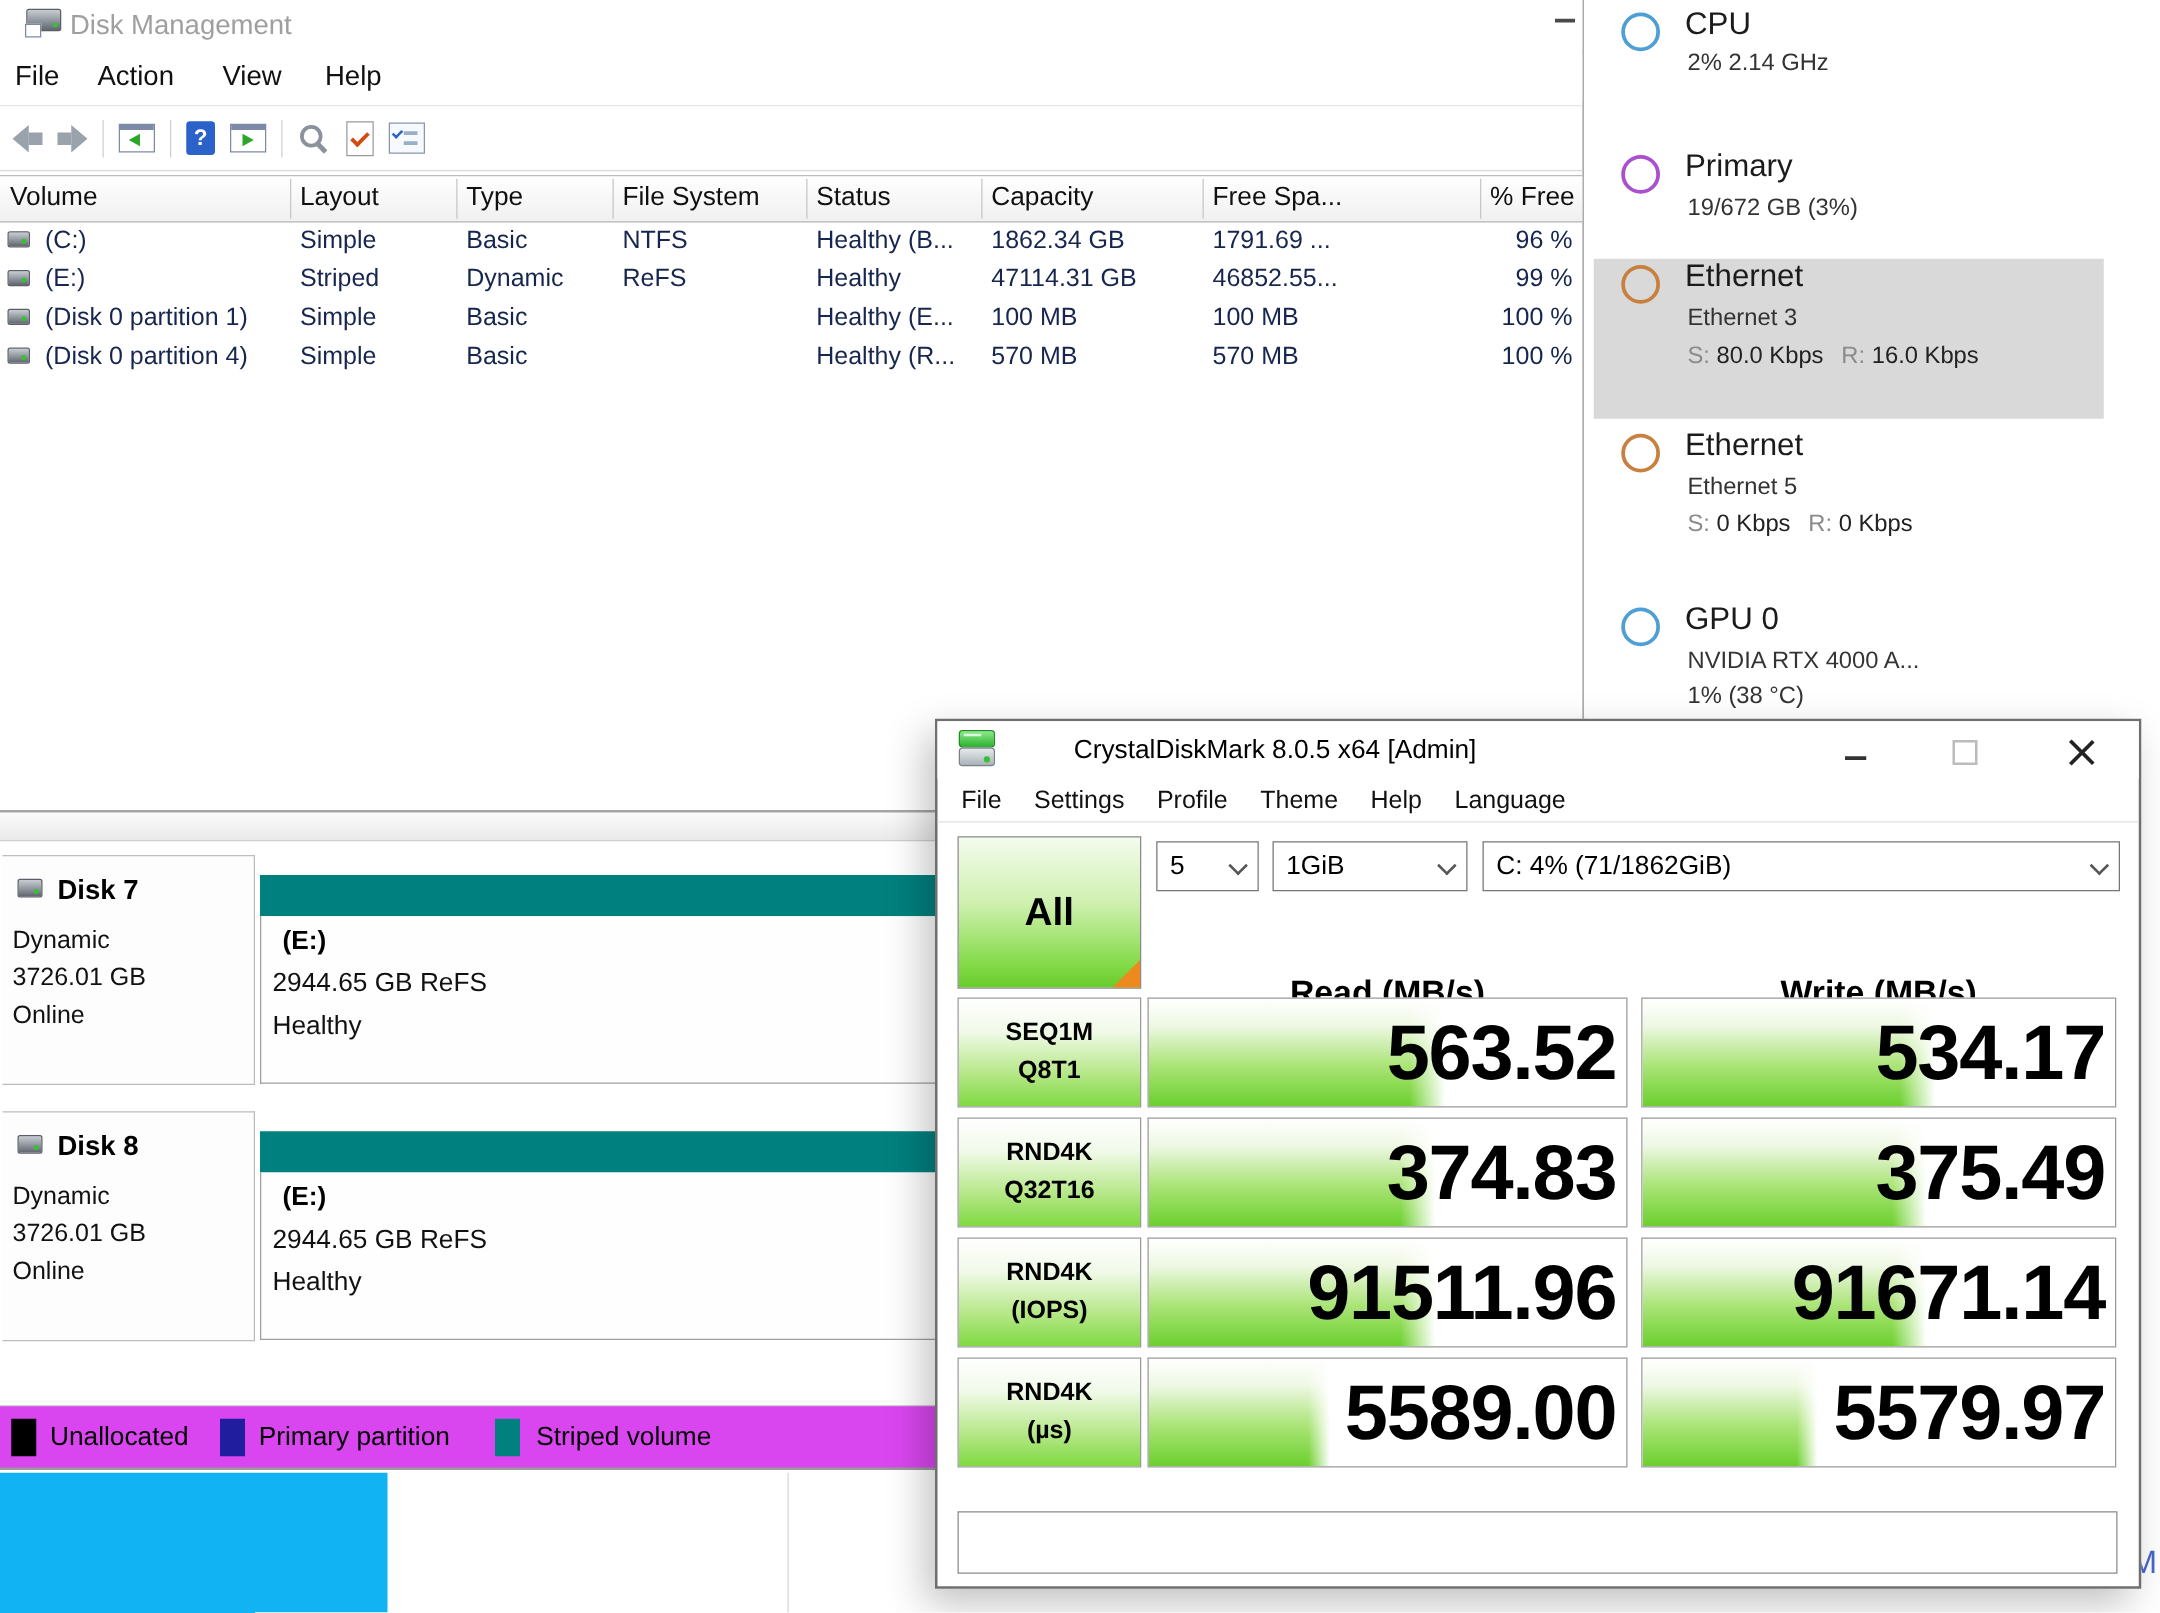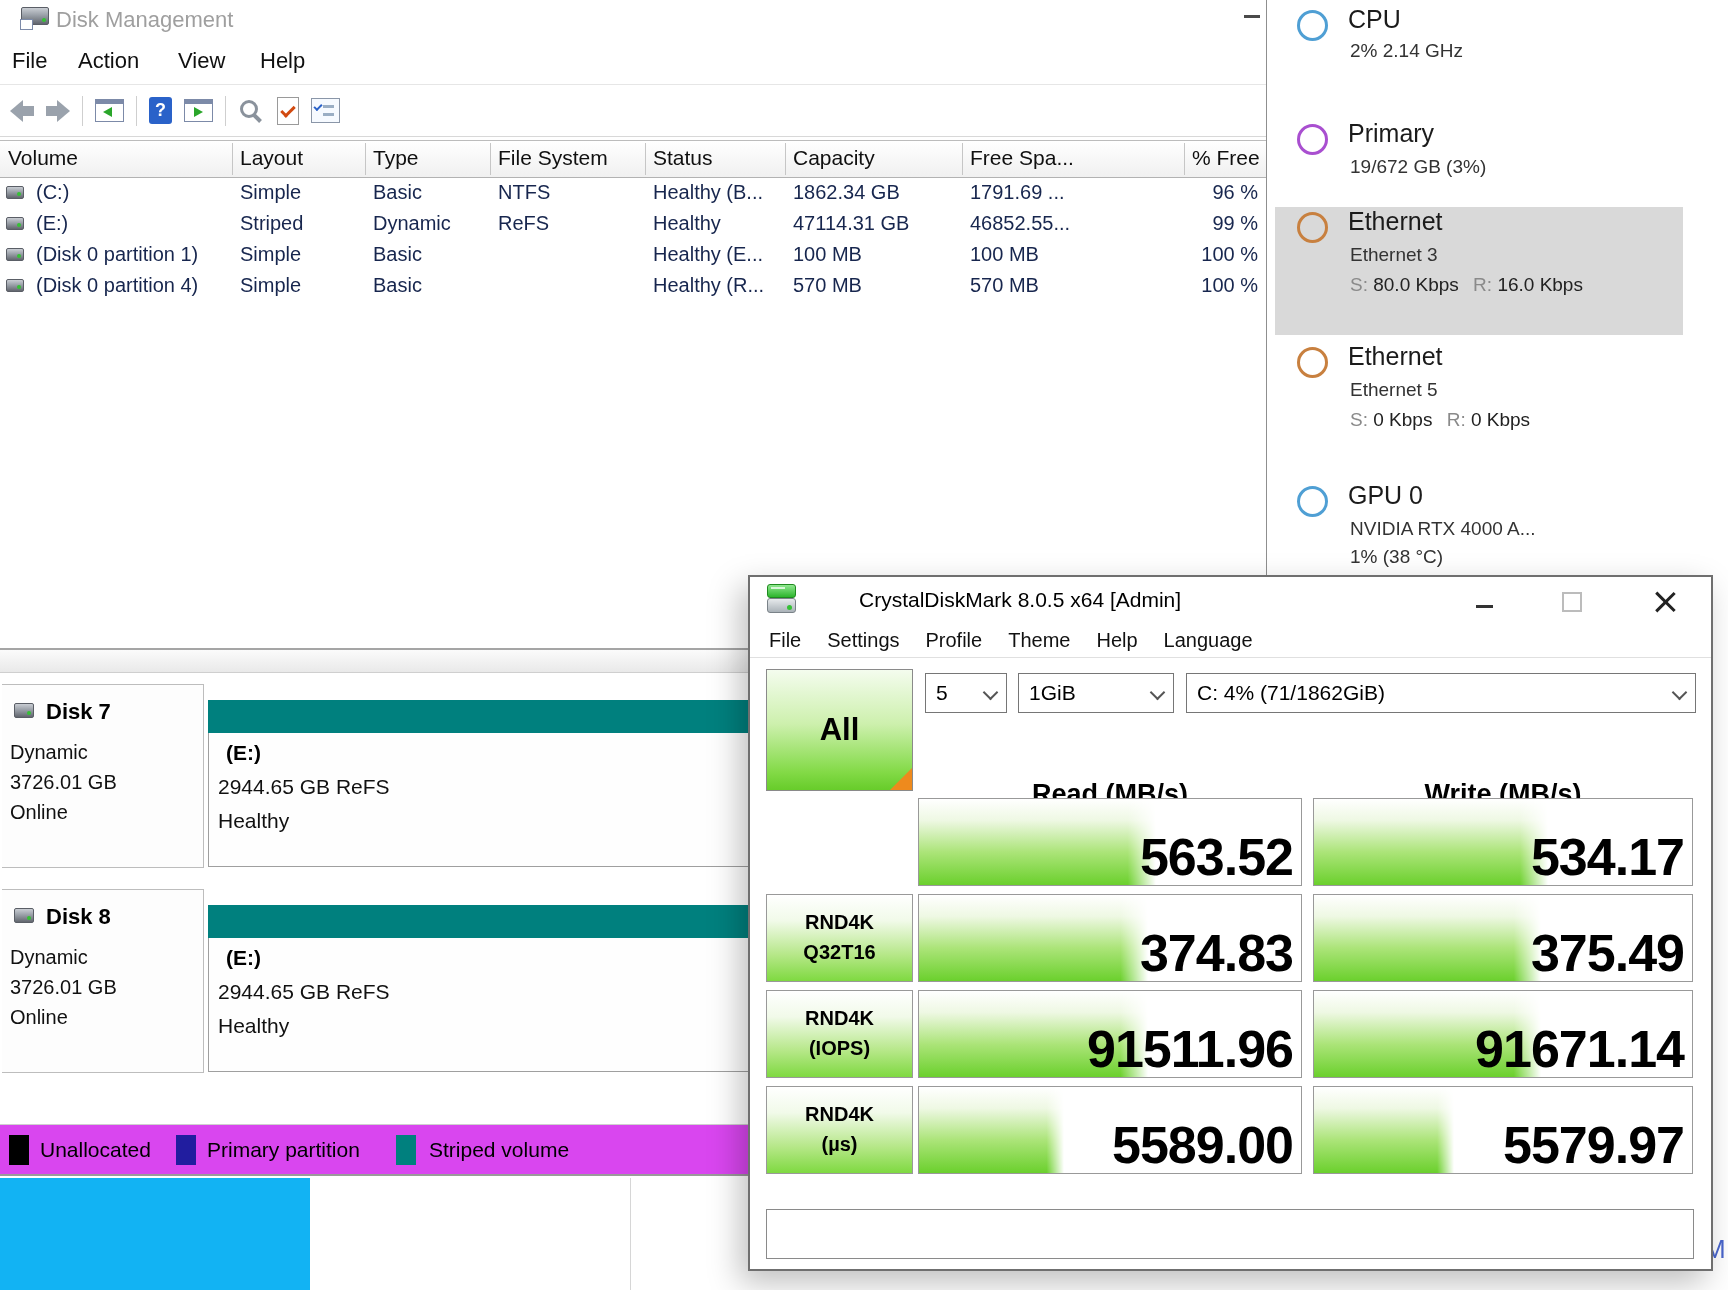--- a/index.html
+++ b/index.html
@@ -113,21 +113,21 @@
   #sel-size{left:268px;width:156px;}
   #sel-target{left:436px;width:510px;}
 
   .col-header{top:168px;height:36px;font-size:27px;font-weight:bold;color:#000;text-align:center;margin-top:34px;}
   #hdr-read{left:168px;width:384px;}
   #hdr-write{left:563px;width:380px;}
 
   .cell{border:1px solid #999;background:#fff;overflow:hidden;box-sizing:border-box;}
   .cell .fillbar{position:absolute;left:0;top:0;bottom:0;background:linear-gradient(180deg,#ffffff 0%,#eef8e3 25%,#abe478 62%,#6bd02d 100%);-webkit-mask-image:linear-gradient(90deg,#000 88%,transparent 100%);mask-image:linear-gradient(90deg,#000 88%,transparent 100%);}
   .cell.label-cell .fillbar{width:100%;background:linear-gradient(180deg,#ffffff 0%,#f1fae9 30%,#b5e787 70%,#7fd941 100%);-webkit-mask-image:none;mask-image:none;}
-  .cell .num{position:absolute;right:8px;top:15px;width:100%;height:100%;display:flex;align-items:center;justify-content:flex-end;font-size:52px;font-weight:bold;color:#000;letter-spacing:-1px;}
+  .cell .num{position:absolute;right:8px;top:0;width:100%;height:100%;display:flex;align-items:center;justify-content:flex-end;font-size:62px;font-weight:bold;color:#000;letter-spacing:-1px;}
   .cell .l2{position:absolute;left:0;width:100%;text-align:center;font-size:20px;font-weight:bold;color:#000;}
   .lab-row{left:16px;width:147px;}
   .read-row{left:168px;width:384px;}
   .write-row{left:563px;width:380px;}
   .grid-cell{height:88px;}
   .cdm-note{left:16px;top:632px;width:928px;height:50px;border:1px solid #8a8a8a;background:#fff;box-sizing:border-box;}
 </style>
 </head>
 <body>
 
@@ -366,20 +366,25 @@
       <span class="chev"></span>
     </div>
     <div class="abs cdm-select" id="sel-target">
       <span class="val">C: 4% (71/1862GiB)</span>
       <span class="chev"></span>
     </div>
 
     <div class="abs col-header" id="hdr-read">Read (MB/s)</div>
     <div class="abs col-header" id="hdr-write">Write (MB/s)</div>
 
+    <div class="abs cell label-cell lab-row grid-cell" style="top:221px">
+      <span class="fillbar"></span>
+      <span class="l2" style="top:16px">SEQ1M</span>
+      <span class="l2" style="top:46px">Q8T1</span>
+    </div>
     <div class="abs cell read-row grid-cell" style="top:221px">
       <span class="fillbar" style="width: 62%;"></span>
       <span class="num">563.52</span>
     </div>
     <div class="abs cell write-row grid-cell" style="top:221px">
       <span class="fillbar" style="width: 62%;"></span>
       <span class="num">534.17</span>
     </div>
 
     <div class="abs cell label-cell lab-row grid-cell" style="top:317px">

